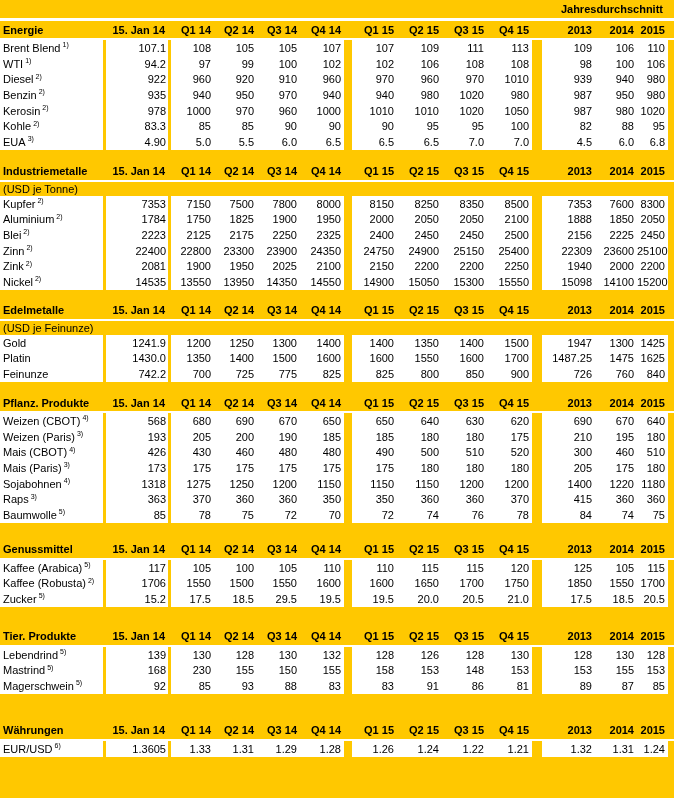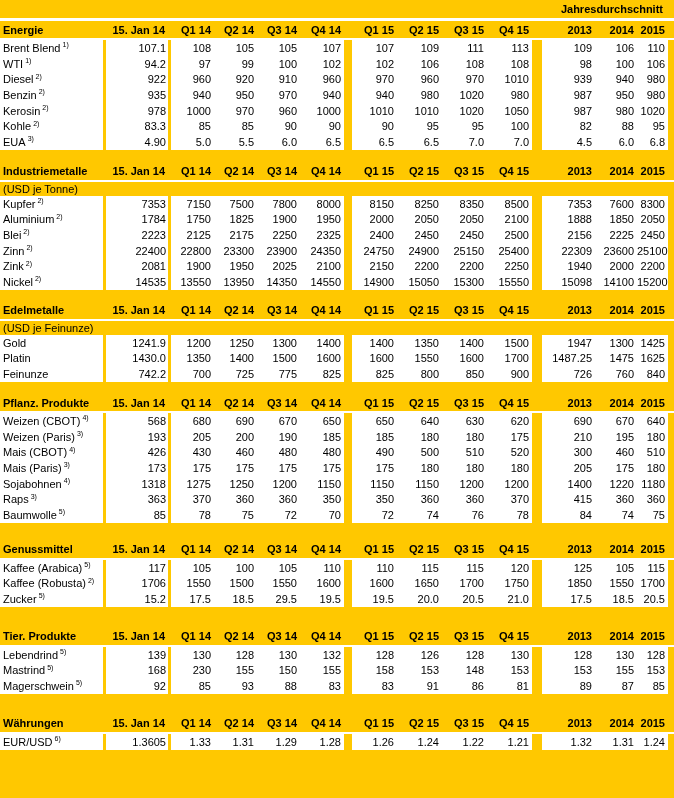--- a/index.html
+++ b/index.html
@@ -24,21 +24,21 @@
   tr.hdr td { height:17px; font-weight:bold; border-bottom:2px solid var(--white); background:transparent; }
   td.label { background:var(--white); text-align:left; padding-left:3px; }
   tr.hdr td.label { background:transparent; }
   td.num { text-align:right; padding-right:3px; }
   td.v { background:var(--white); }
   td.v.jan { padding-right:2px; }
   td.g { background:transparent; }
   tr.unit td { height:14px; background:transparent; text-align:left; padding-left:3px; font-size:11px; }
   sup { font-size:7px; line-height:0; vertical-align:super; margin-left:2px; }
   .sec0{margin-top:0} .sec1{margin-top:13px} .sec2{margin-top:12px}
-  .sec3{margin-top:12px} .sec4{margin-top:18px} .sec5{margin-top:21px} .sec6{margin-top:21px}
+  .sec3{margin-top:12px} .sec4{margin-top:18px} .sec5{margin-top:21px} .sec6{margin-top:28px}
 </style>
 </head>
 <body>
 
 <div class="band">
   <span>Jahresdurchschnitt</span>
 </div>
 <div class="divider"></div>
 <div id="sections">
     <table class="sec sec0">

